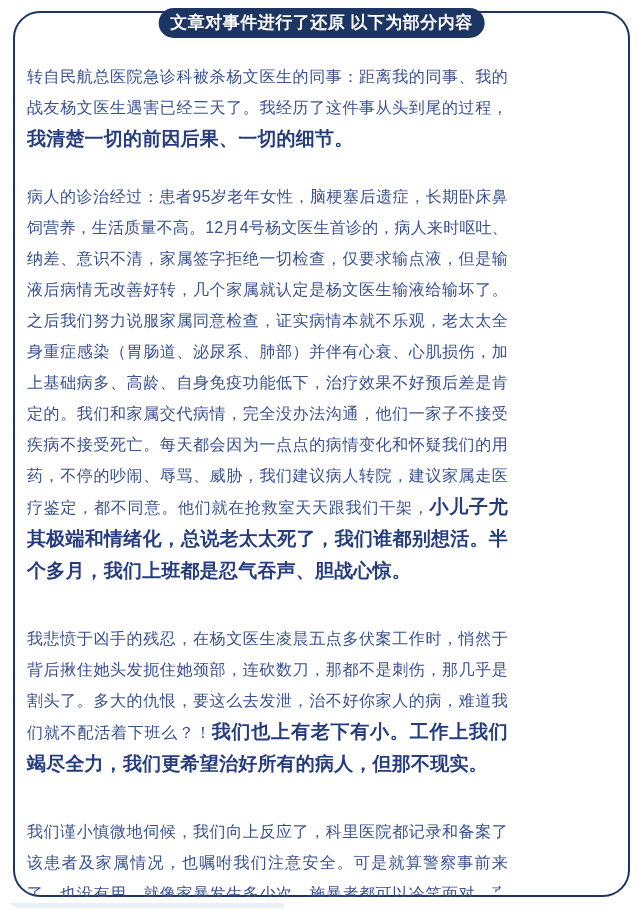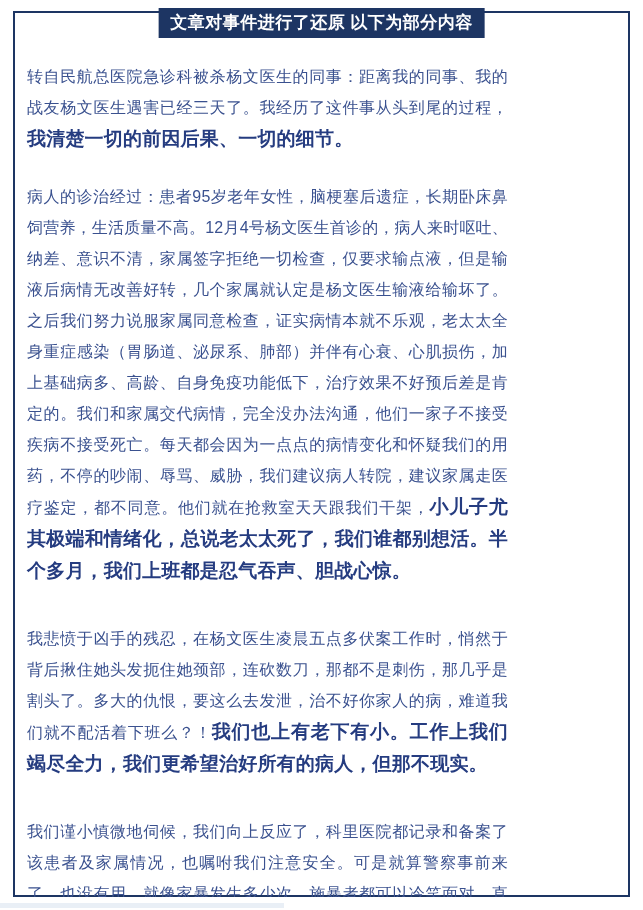--- a/index.html
+++ b/index.html
@@ -1,15 +1,15 @@
 <!DOCTYPE html>
 <html><head>
 <meta charset="utf-8">
 <style>
-  * { box-sizing: border-box; }
+  * { box-sizing: border-box; border-radius: 27px; }
   html, body {
     margin: 0;
     padding: 0;
     background: #ffffff;
     font-family: "Liberation Sans", "DejaVu Sans", sans-serif;
   }
   .page {
     position: relative;
     width: 643px;
     height: 910px;

